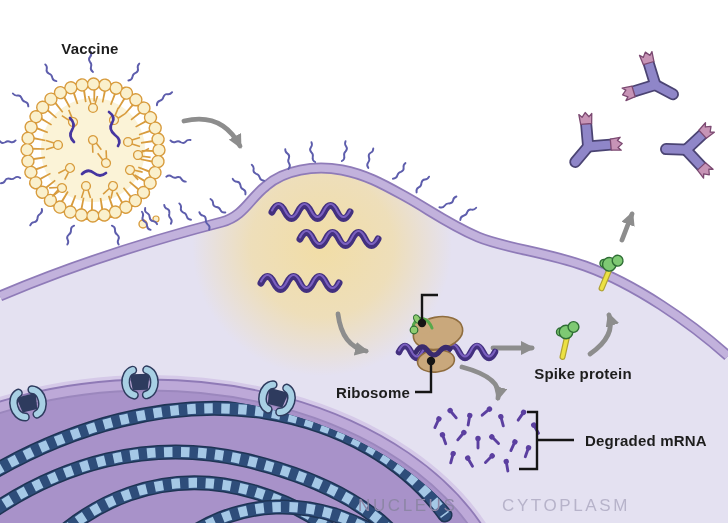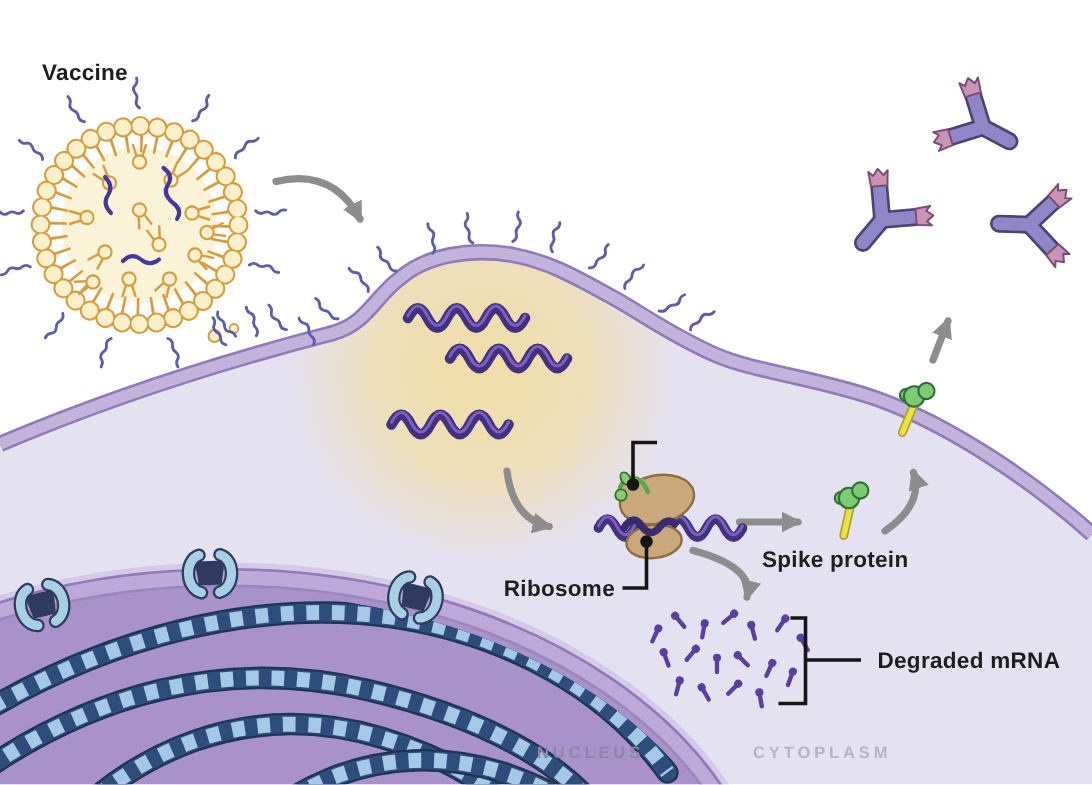--- a/index.html
+++ b/index.html
@@ -5,24 +5,24 @@
   html,body{margin:0;padding:0;background:#fff;}
   #stage{
     position:relative;width:728px;height:523px;overflow:hidden;background:#ffffff;
     font-family:"Liberation Sans", sans-serif;
   }
   #art{position:absolute;left:0;top:0;}
   .lbl{
     position:absolute;color:#1d1d1d;font-size:15px;font-weight:600;
     line-height:18px;letter-spacing:.2px;white-space:nowrap;
   }
-  .lbl.center{}
+  .lbl.center{text-align:center;}
   .lbl.right{text-align:right;}
   .zone{
-    position:absolute;font-size:11px;font-weight:700;letter-spacing:2.6px;
+    position:absolute;font-size:17px;font-weight:400;letter-spacing:2.6px;
     white-space:nowrap;
   }
   #nucleus-tag{color:#8d86a6;}
   #cytoplasm-tag{color:#b7b3ca;}
 </style>
 </head>
 <body>
 
 <div id="stage">
 

